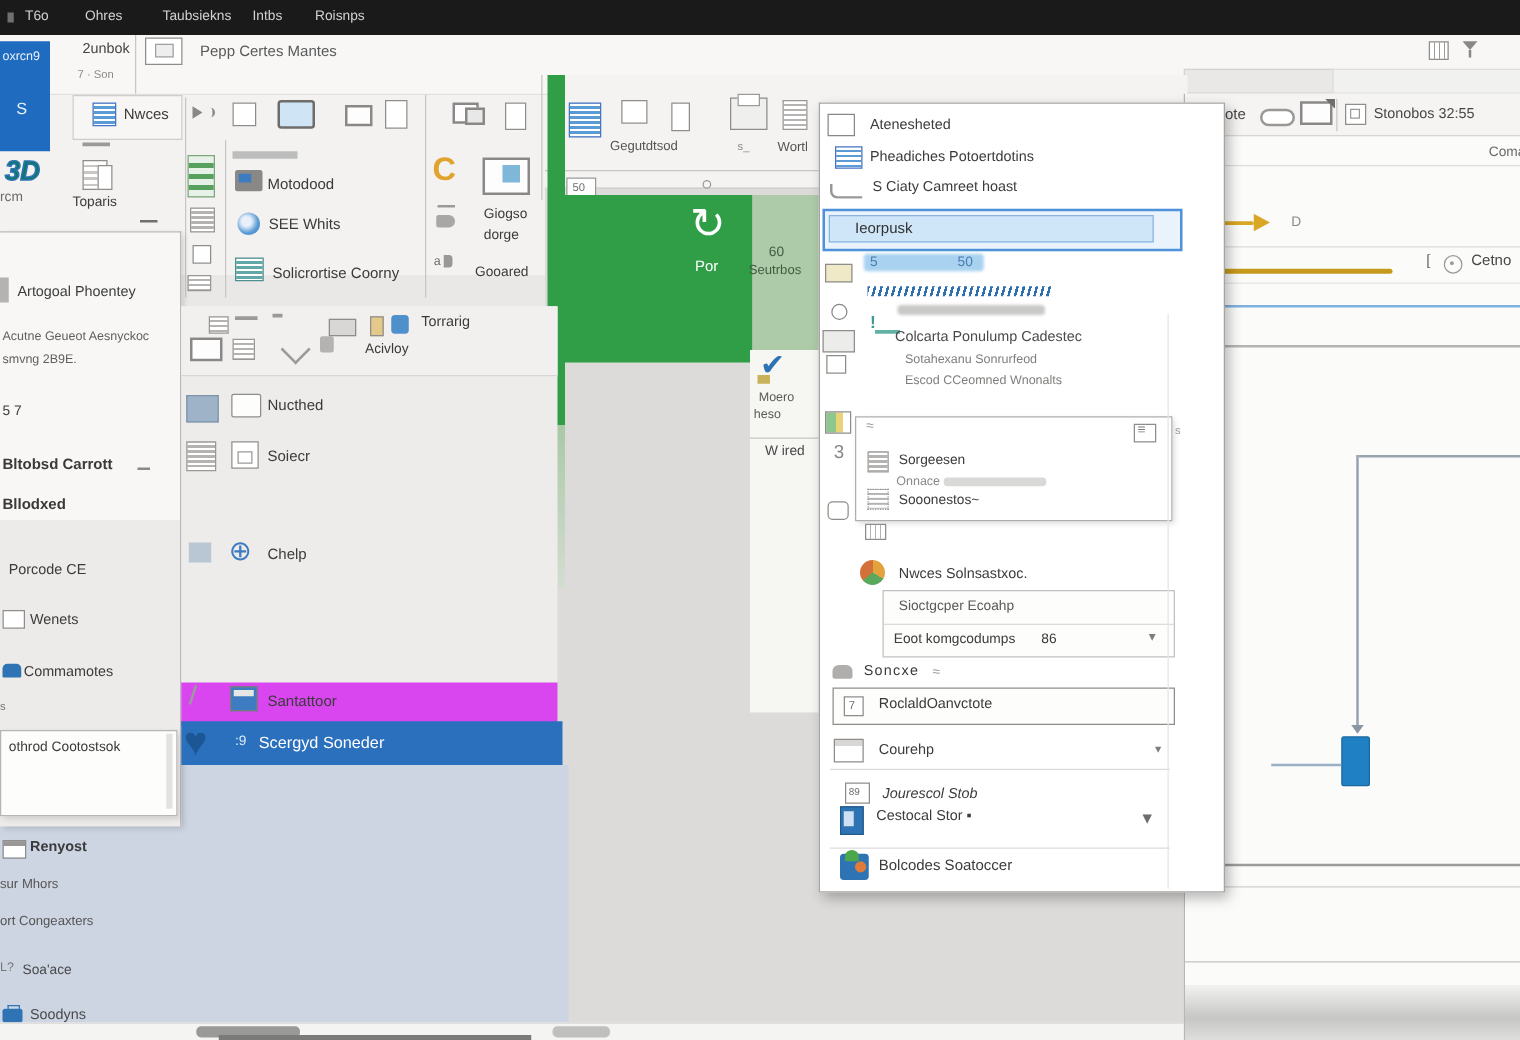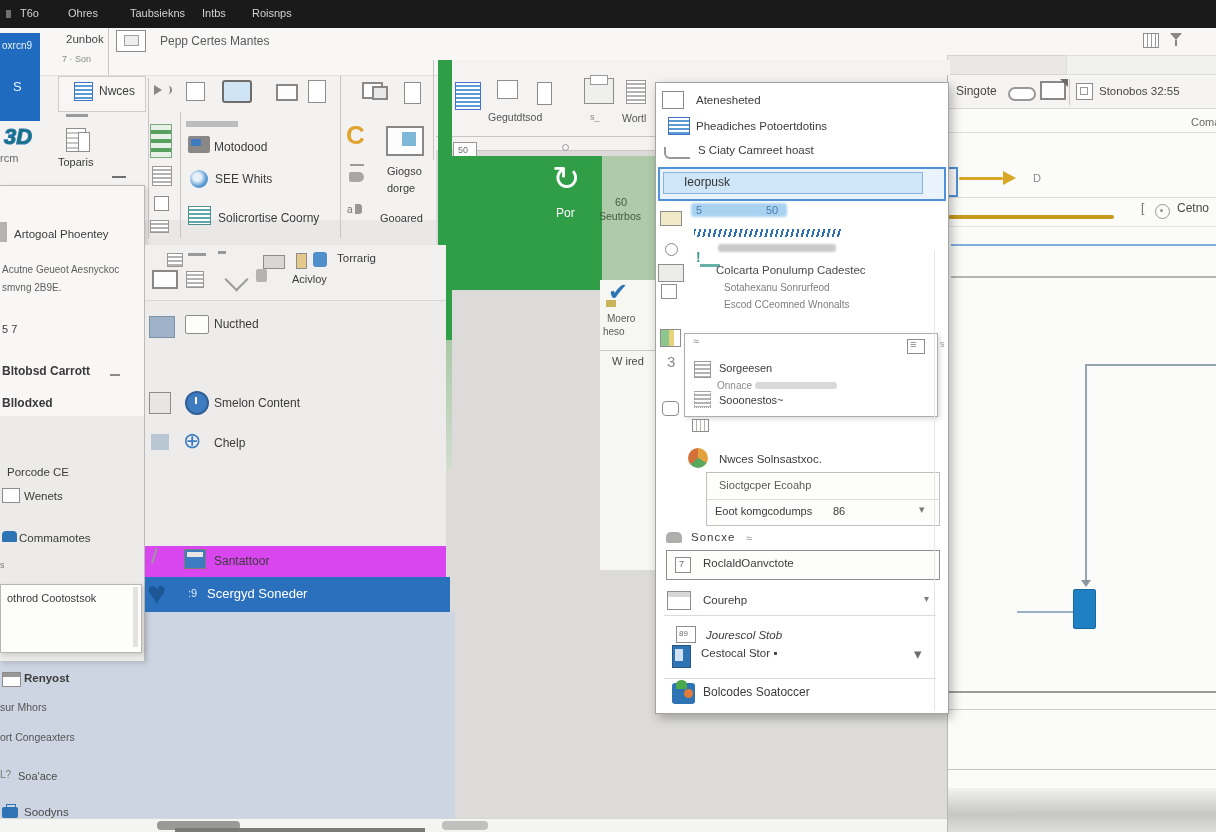--- a/index.html
+++ b/index.html
@@ -14,21 +14,21 @@
   .teal-stripes{position:absolute;border:1px solid #4e8f8f;
            background:repeating-linear-gradient(180deg,#fff 0 2px,#63a8a8 2px 4px);}
   .gray-lines{position:absolute;border:1px solid #9a9896;
            background:repeating-linear-gradient(180deg,#fff 0 2px,#b5b3b1 2px 4px);}
   .blur{filter:blur(1.2px);}
   .blur-s{filter:blur(0.6px);}
   .squiggle{position:absolute;background:repeating-linear-gradient(105deg,#2e6fb0 0 2px,transparent 2px 5px);}
   .tri-right{position:absolute;width:0;height:0;border-top:5px solid transparent;border-bottom:5px solid transparent;border-left:8px solid #8a8886;}
   .pie{position:absolute;border-radius:50%;background:conic-gradient(#e2a33d 0 120deg,#5aa85c 120deg 230deg,#d4703a 230deg 360deg);}
   .monitor{position:absolute;border:2px solid #8a8886;background:#fdfdfd;}
-  .shadow{box-shadow:3px 4px 10px rgba(0,0,0,.28);}
+  .shadow{box-shadow:3px 4px 10px rgba(0,0,0,.28);padding-left:31px;}
   .subshadow{box-shadow:2px 2px 5px rgba(0,0,0,.15);}
 </style>
 </head>
 <body>
 
 <div class="screen">
 
   <div class="abs" style="left:0;top:28;width:1216px;height:220px;background:#f3f2f1;"></div>
   <div class="abs" style="left:0;top:28px;width:1216px;height:47px;background:#f8f7f6;border-bottom:1px solid #e2e0de;"></div>
   <div class="abs" style="left:436px;top:150px;width:514px;height:668px;background:#dcdbd9;"></div>
@@ -156,21 +156,21 @@
   <div class="abs subshadow" style="left:0;top:185px;width:144px;height:475px;background:#f8f7f6;border-top:1px solid #bcbab8;border-right:1px solid #bcbab8;">
     <span class="t" style="left:14px;top:42px;font-size:11.5px;color:#3d3d3d;">Artogoal Phoentey</span>
     <div class="abs" style="left:0;top:36px;width:7px;height:20px;background:#b5b3b1;"></div>
     <span class="t" style="left:2px;top:78px;font-size:10px;color:#5f5f5f;">Acutne Geueot Aesnyckoc</span>
     <span class="t" style="left:2px;top:96px;font-size:10px;color:#5f5f5f;">smvng 2B9E.</span>
     <span class="t" style="left:2px;top:137px;font-size:11px;">5 7</span>
     <span class="t" style="left:2px;top:178px;font-size:12px;font-weight:bold;color:#3a3a3a;">Bltobsd Carrott</span>
     <div class="ln" style="left:110px;top:188px;width:10px;height:2px;background:#8a8a8a;"></div>
     <span class="t" style="left:2px;top:210px;font-size:12px;font-weight:bold;color:#3a3a3a;">Bllodxed</span>
     <div class="abs" style="left:0;top:230px;width:144px;height:245px;background:#ecebe9;"></div>
-    <span class="t" style="left:7px;top:264px;font-size:11.5px;margin-top:16px;">Porcode CE</span>
+    <span class="t" style="left:7px;top:264px;font-size:11.5px;">Porcode CE</span>
     <div class="icbox" style="left:2px;top:302px;width:16px;height:13px;"></div>
     <span class="t" style="left:24px;top:304px;font-size:11.5px;">Wenets</span>
     <div class="abs" style="left:2px;top:345px;width:15px;height:11px;background:#2e74b5;border-radius:4px 4px 1px 1px;"></div>
     <span class="t" style="left:19px;top:346px;font-size:11.5px;">Commamotes</span>
     <span class="t" style="left:0;top:374px;font-size:9px;color:#777;">s</span>
     <div class="abs subshadow" style="left:0;top:398px;width:140px;height:67px;background:#fdfdfc;border:1px solid #b8b6b4;">
       <span class="t" style="left:6px;top:7px;font-size:11px;">othrod Cootostsok</span>
       <div class="abs" style="left:132px;top:2px;width:5px;height:60px;background:#e3e2e1;"></div>
     </div>
   </div>
@@ -200,26 +200,26 @@
       <div class="abs" style="left:83px;top:26px;width:15px;height:15px;border-left:2px solid #9a9a9a;border-bottom:2px solid #9a9a9a;transform:rotate(-45deg);"></div>
       <div class="abs" style="left:111px;top:24px;width:11px;height:13px;background:#b5b3b1;border-radius:2px;"></div>
       <span class="t" style="left:147px;top:28px;font-size:11px;">Acivloy</span>
     </div>
 
     <div class="abs" style="left:0;top:65px;width:301px;height:38px;">
       <div class="abs" style="left:4px;top:6px;width:24px;height:20px;background:#9fb3c8;border:1px solid #7e93a8;"></div>
       <div class="abs" style="left:40px;top:5px;width:22px;height:17px;border:1.5px solid #8f8d8b;border-radius:2px;background:#fdfdfc;"></div>
       <span class="t" style="left:69px;top:7px;font-size:12px;">Nucthed</span>
     </div>
-    <div class="abs" style="left:0;top:143px;width:301px;height:38px;">
-      <div class="icbox" style="left:4px;top:4px;width:20px;height:20px;background:#e8e6e4;"></div>
-      <div class="abs" style="left:40px;top:3px;width:20px;height:20px;border-radius:50%;background:#3e7cc1;border:2px solid #2e5f96;">
-        <div style="position:absolute;left:8px;top:4px;width:2px;height:7px;background:#fff;"></div>
-      </div>
-      <span class="t" style="left:69px;top:8px;font-size:12px;">Smelon Content</span>
+    <div class="abs" style="left:0;top:104px;width:301px;height:38px;">
+      <div class="gray-lines" style="left:4px;top:4px;width:22px;height:22px;"></div>
+      <div class="icbox" style="left:40px;top:4px;width:20px;height:20px;">
+        <div style="position:absolute;left:4px;top:7px;width:10px;height:8px;border:1px solid #9a9a9a;"></div>
+      </div>
+      <span class="t" style="left:69px;top:9px;font-size:12px;">Soiecr</span>
     </div>
     <div class="abs" style="left:0;top:183px;width:301px;height:38px;">
       <div class="abs" style="left:6px;top:6px;width:18px;height:16px;background:#b9c6d4;"></div>
       <span class="t" style="left:38px;top:0px;font-size:22px;color:#3e7cc1;">⊕</span>
       <span class="t" style="left:69px;top:8px;font-size:12px;">Chelp</span>
     </div>
     <div class="abs" style="left:0;top:301px;width:301px;height:35px;background:#d946ef;">
       <div class="abs" style="left:8px;top:4px;width:14px;height:16px;border-left:2px solid #9a9a9a;transform:rotate(18deg);"></div>
       <div class="abs" style="left:39px;top:3px;width:20px;height:18px;border:1px solid #7e7c7a;background:#3e7cc1;">
         <div style="position:absolute;left:2px;top:2px;width:16px;height:5px;background:#e8e6e4;"></div>

